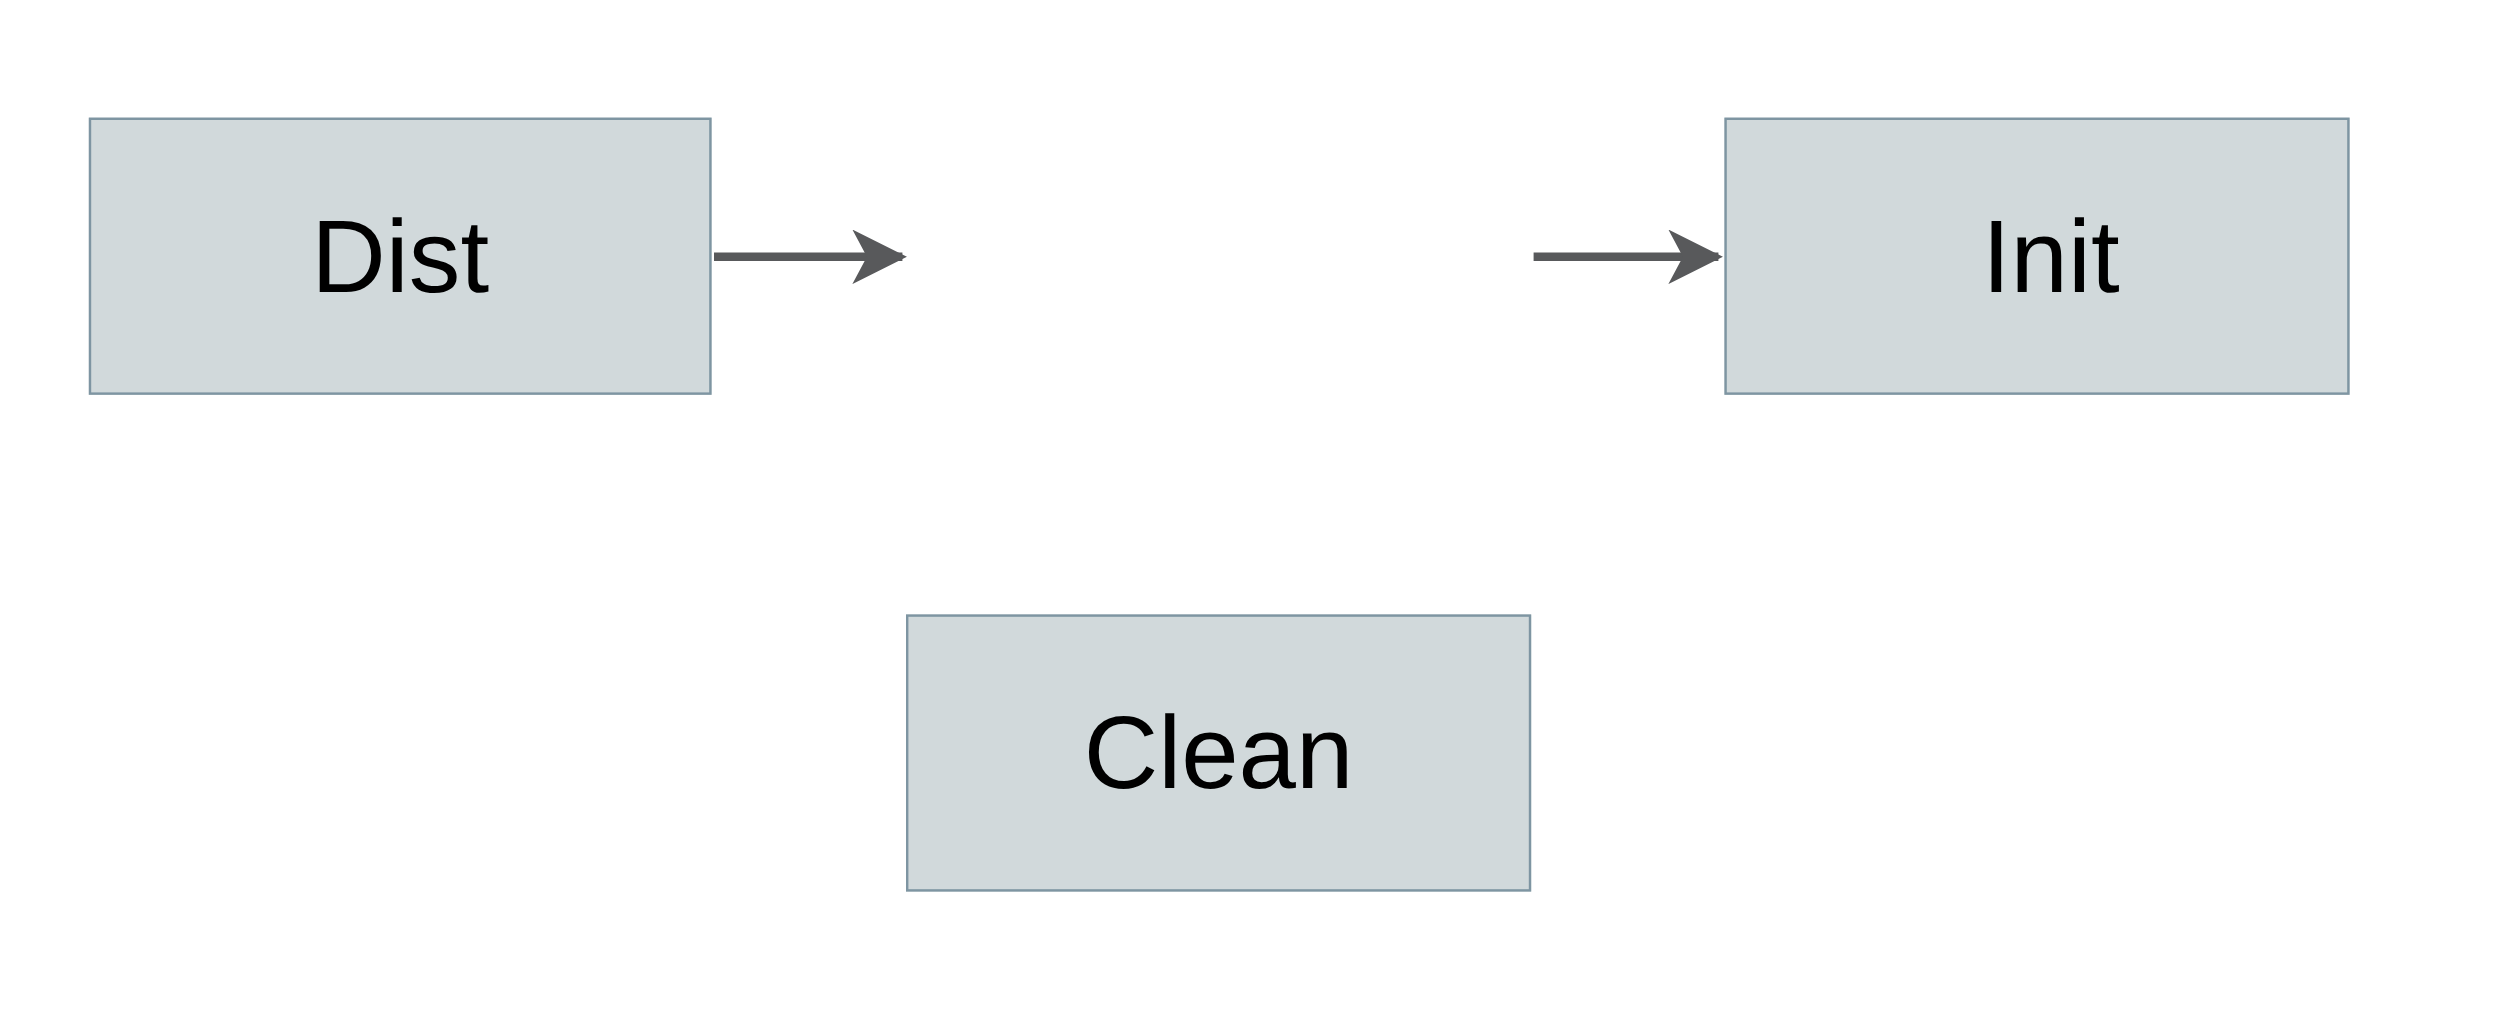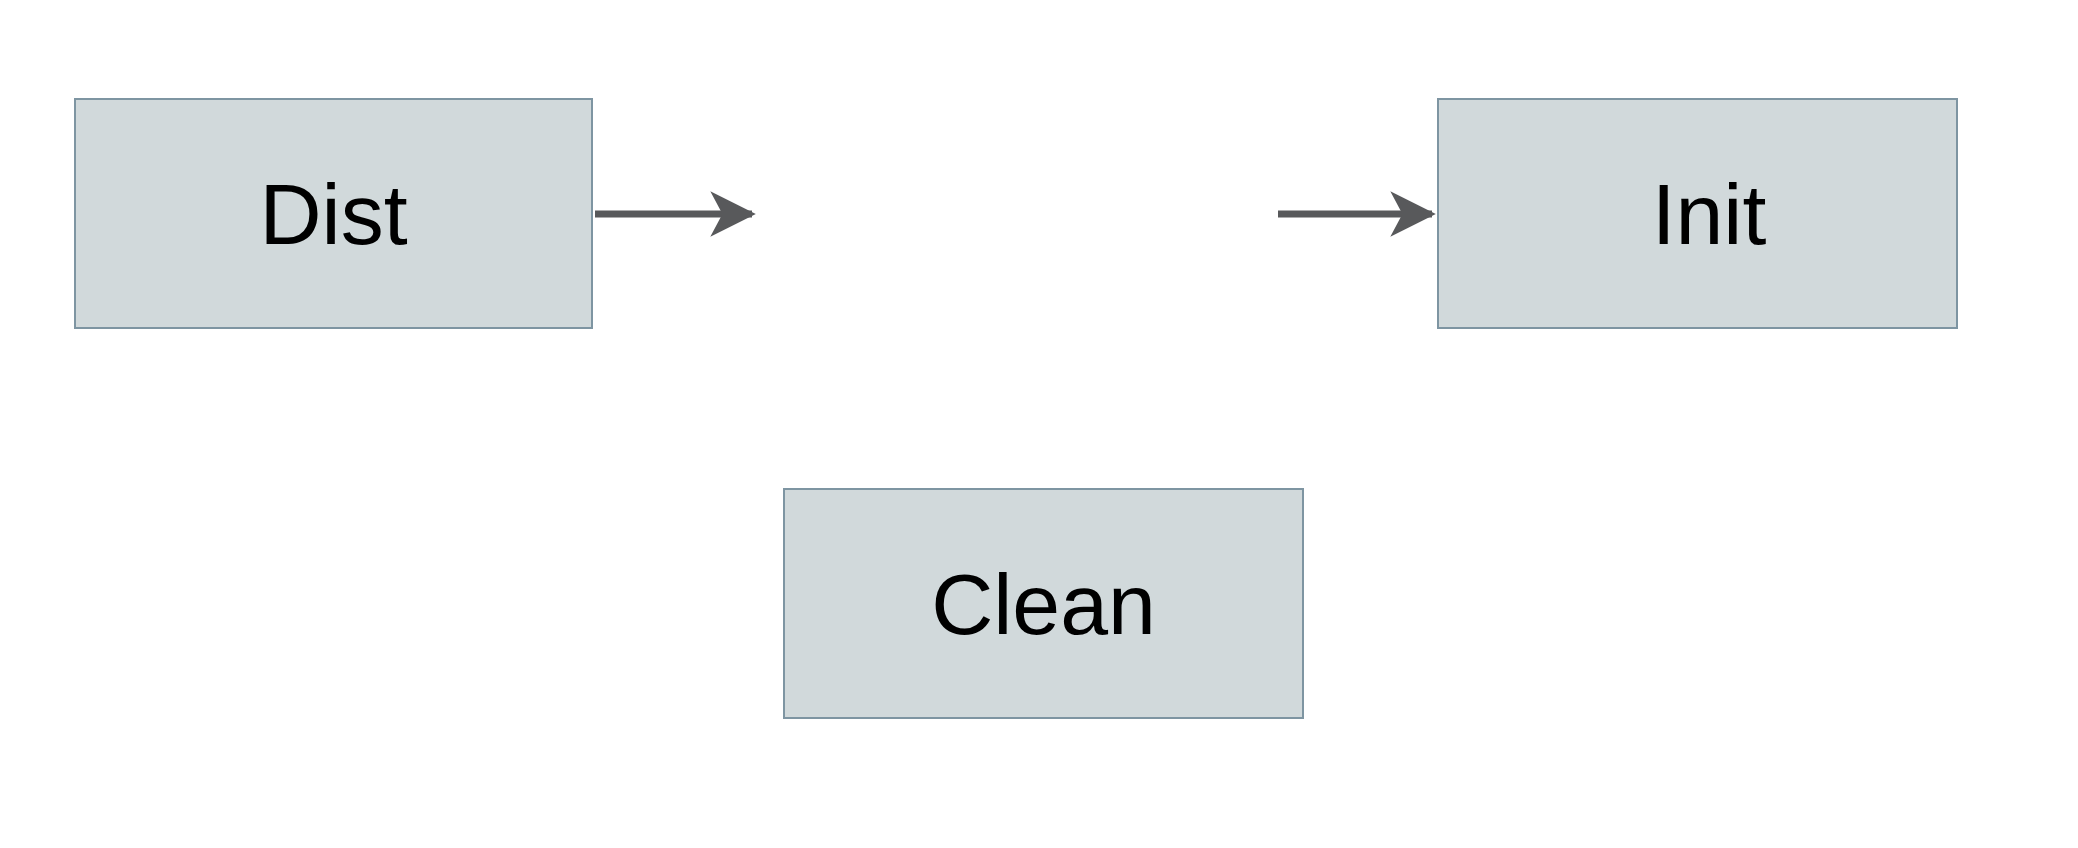--- a/index.html
+++ b/index.html
@@ -27,21 +27,21 @@
   .node-label {
     font-size: 86px;
     line-height: 1;
     color: var(--label-color, #000000);
     letter-spacing: 0px;
     white-space: nowrap;
   }
   .node-dist    { left: 74px;   top: 98px;  width: 519px; height: 231px; }
   .node-compile { left: 757px;  top: 98px;  width: 519px; height: 231px; }
   .node-init    { left: 1437px; top: 98px;  width: 521px; height: 231px; padding-left: 23px; }
-  .node-clean   { left: 755px;  top: 488px; width: 521px; height: 231px; margin-left: 28px; }
+  .node-clean   { left: 755px;  top: 512px; width: 521px; height: 231px; }
   .edges {
     position: absolute;
     left: 0;
     top: 0;
     width: 2078px;
     height: 848px;
     pointer-events: none;
   }
   .edge {
     stroke: var(--arrow-color, #58595b);

